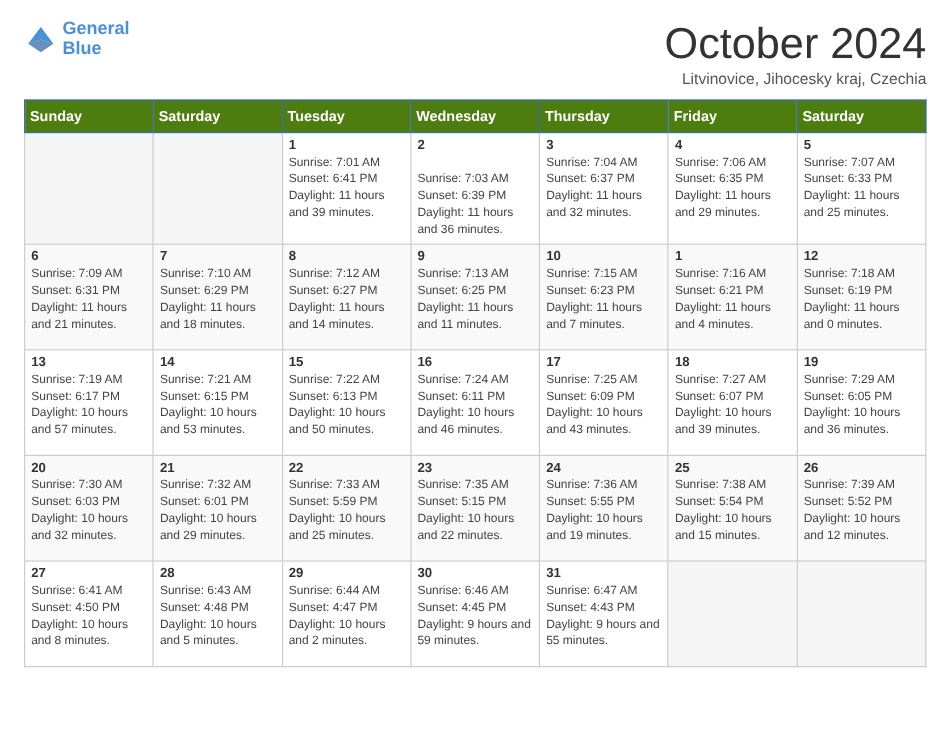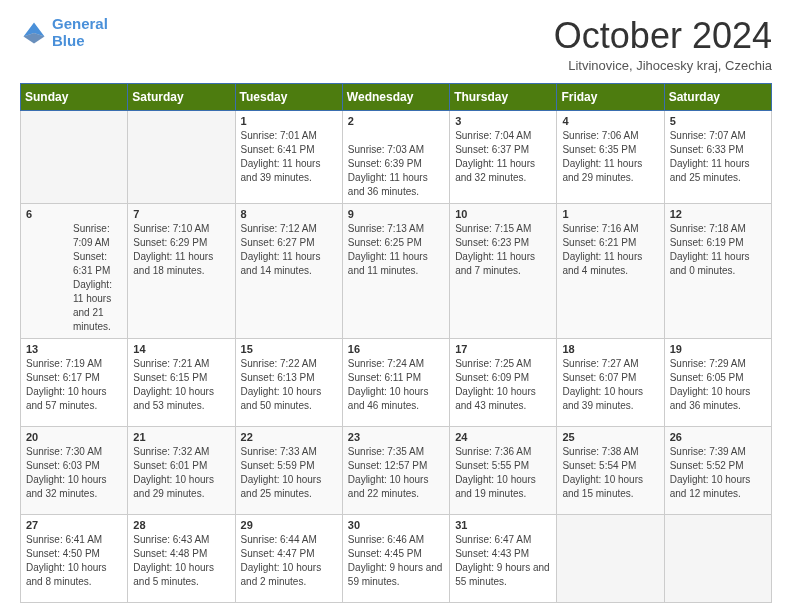--- a/index.html
+++ b/index.html
@@ -163,21 +163,21 @@
           <td>
             <span class="day-num">5</span>
             <div class="day-info" style="white-space: pre-line;">Sunrise: 7:07 AM
 Sunset: 6:33 PM
 Daylight: 11 hours and 25 minutes.</div>
           </td>
         </tr>
         <tr>
           <td>
             <span class="day-num">6</span>
-            <div class="day-info" style="white-space: pre-line; margin-left: 47px;">Sunrise: 7:09 AM
+            <div class="day-info" style="white-space: pre-line;">Sunrise: 7:09 AM
 Sunset: 6:31 PM
 Daylight: 11 hours and 21 minutes.</div>
           </td>
           <td>
             <span class="day-num">7</span>
             <div class="day-info" style="white-space: pre-line;">Sunrise: 7:10 AM
 Sunset: 6:29 PM
 Daylight: 11 hours and 18 minutes.</div>
           </td>
           <td>
@@ -270,21 +270,21 @@
           </td>
           <td>
             <span class="day-num">22</span>
             <div class="day-info" style="white-space: pre-line;">Sunrise: 7:33 AM
 Sunset: 5:59 PM
 Daylight: 10 hours and 25 minutes.</div>
           </td>
           <td>
             <span class="day-num">23</span>
             <div class="day-info" style="white-space: pre-line;">Sunrise: 7:35 AM
-Sunset: 12:57 PM
+Sunset: 5:15 PM
 Daylight: 10 hours and 22 minutes.</div>
           </td>
           <td>
             <span class="day-num">24</span>
             <div class="day-info" style="white-space: pre-line;">Sunrise: 7:36 AM
 Sunset: 5:55 PM
 Daylight: 10 hours and 19 minutes.</div>
           </td>
           <td>
             <span class="day-num">25</span>

